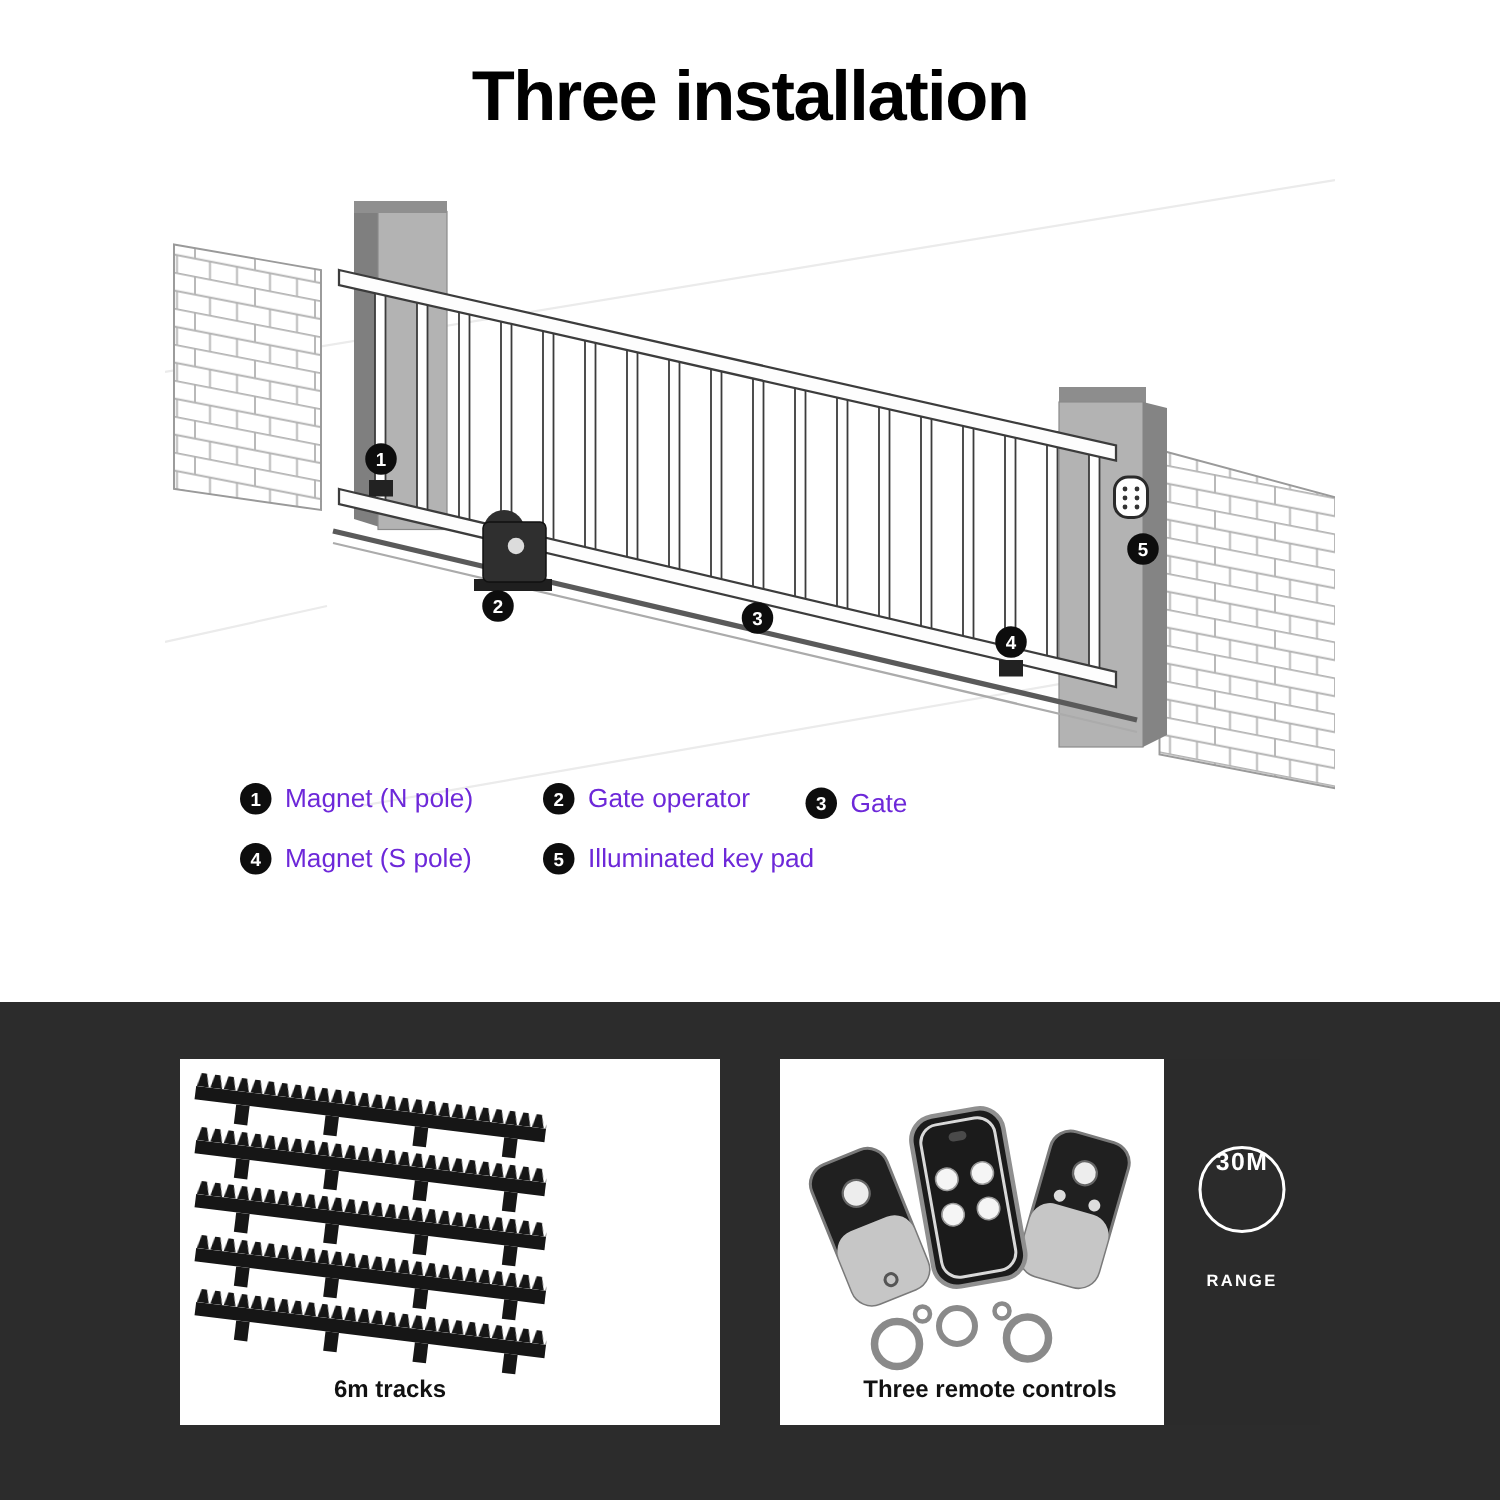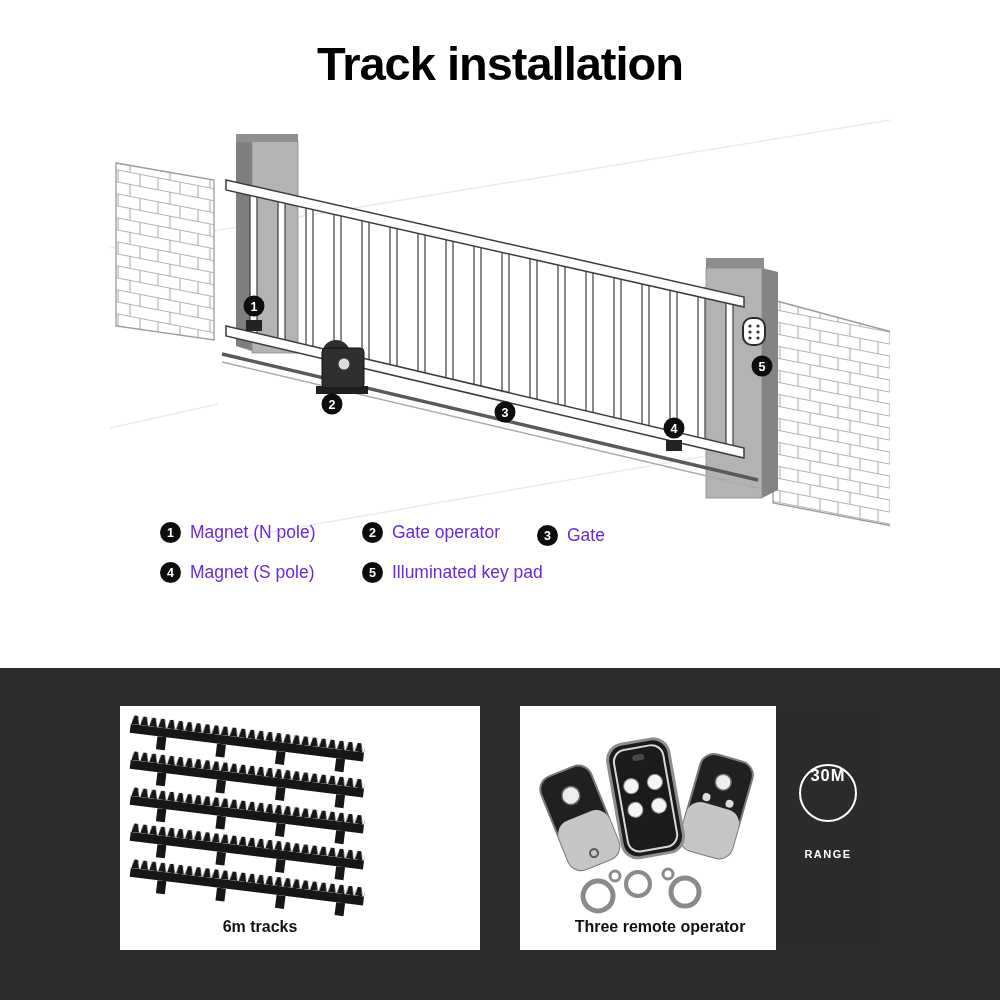--- a/index.html
+++ b/index.html
@@ -64,21 +64,21 @@
   .range-label {
     margin-top:26px; color:#fff; font-size:11px; font-weight:bold;
     letter-spacing:1.5px;
   }
 </style>
 </head>
 <body>
 
 <div class="page">
 
-  <h1 class="page-title">Track installation</h1>
+  <h1 class="page-title">Three installation</h1>
 
   <div class="diagram">
     <svg width="780" height="430" viewBox="0 0 780 430">
       <defs>
         <pattern id="brick" width="40" height="24" patternUnits="userSpaceOnUse" patternTransform="skewY(11)">
           <rect width="40" height="24" fill="#ffffff"></rect>
           <path d="M0 0.5 H40 M0 12.5 H40 M20 0 V12 M8 12 V24 M30 12 V24" stroke="#b3b3b3" stroke-width="1.2" fill="none"></path>
         </pattern>
       </defs>
 
@@ -293,21 +293,21 @@
         </g>
 
         <g fill="none" stroke="#8a8a8a">
           <circle cx="78" cy="190" r="15" stroke-width="5"></circle>
           <circle cx="118" cy="178" r="12" stroke-width="4"></circle>
           <circle cx="165" cy="186" r="14" stroke-width="5"></circle>
           <circle cx="95" cy="170" r="5" stroke-width="3"></circle>
           <circle cx="148" cy="168" r="5" stroke-width="3"></circle>
         </g>
       </svg>
-      <div class="card-caption">Three remote operator</div>
+      <div class="card-caption">Three remote controls</div>
       <div class="side-panel">
         <div class="range-circle">
           <span>30M</span>
         </div>
         <div class="range-label">RANGE</div>
       </div>
     </div>
 
   </div>
 </div>

